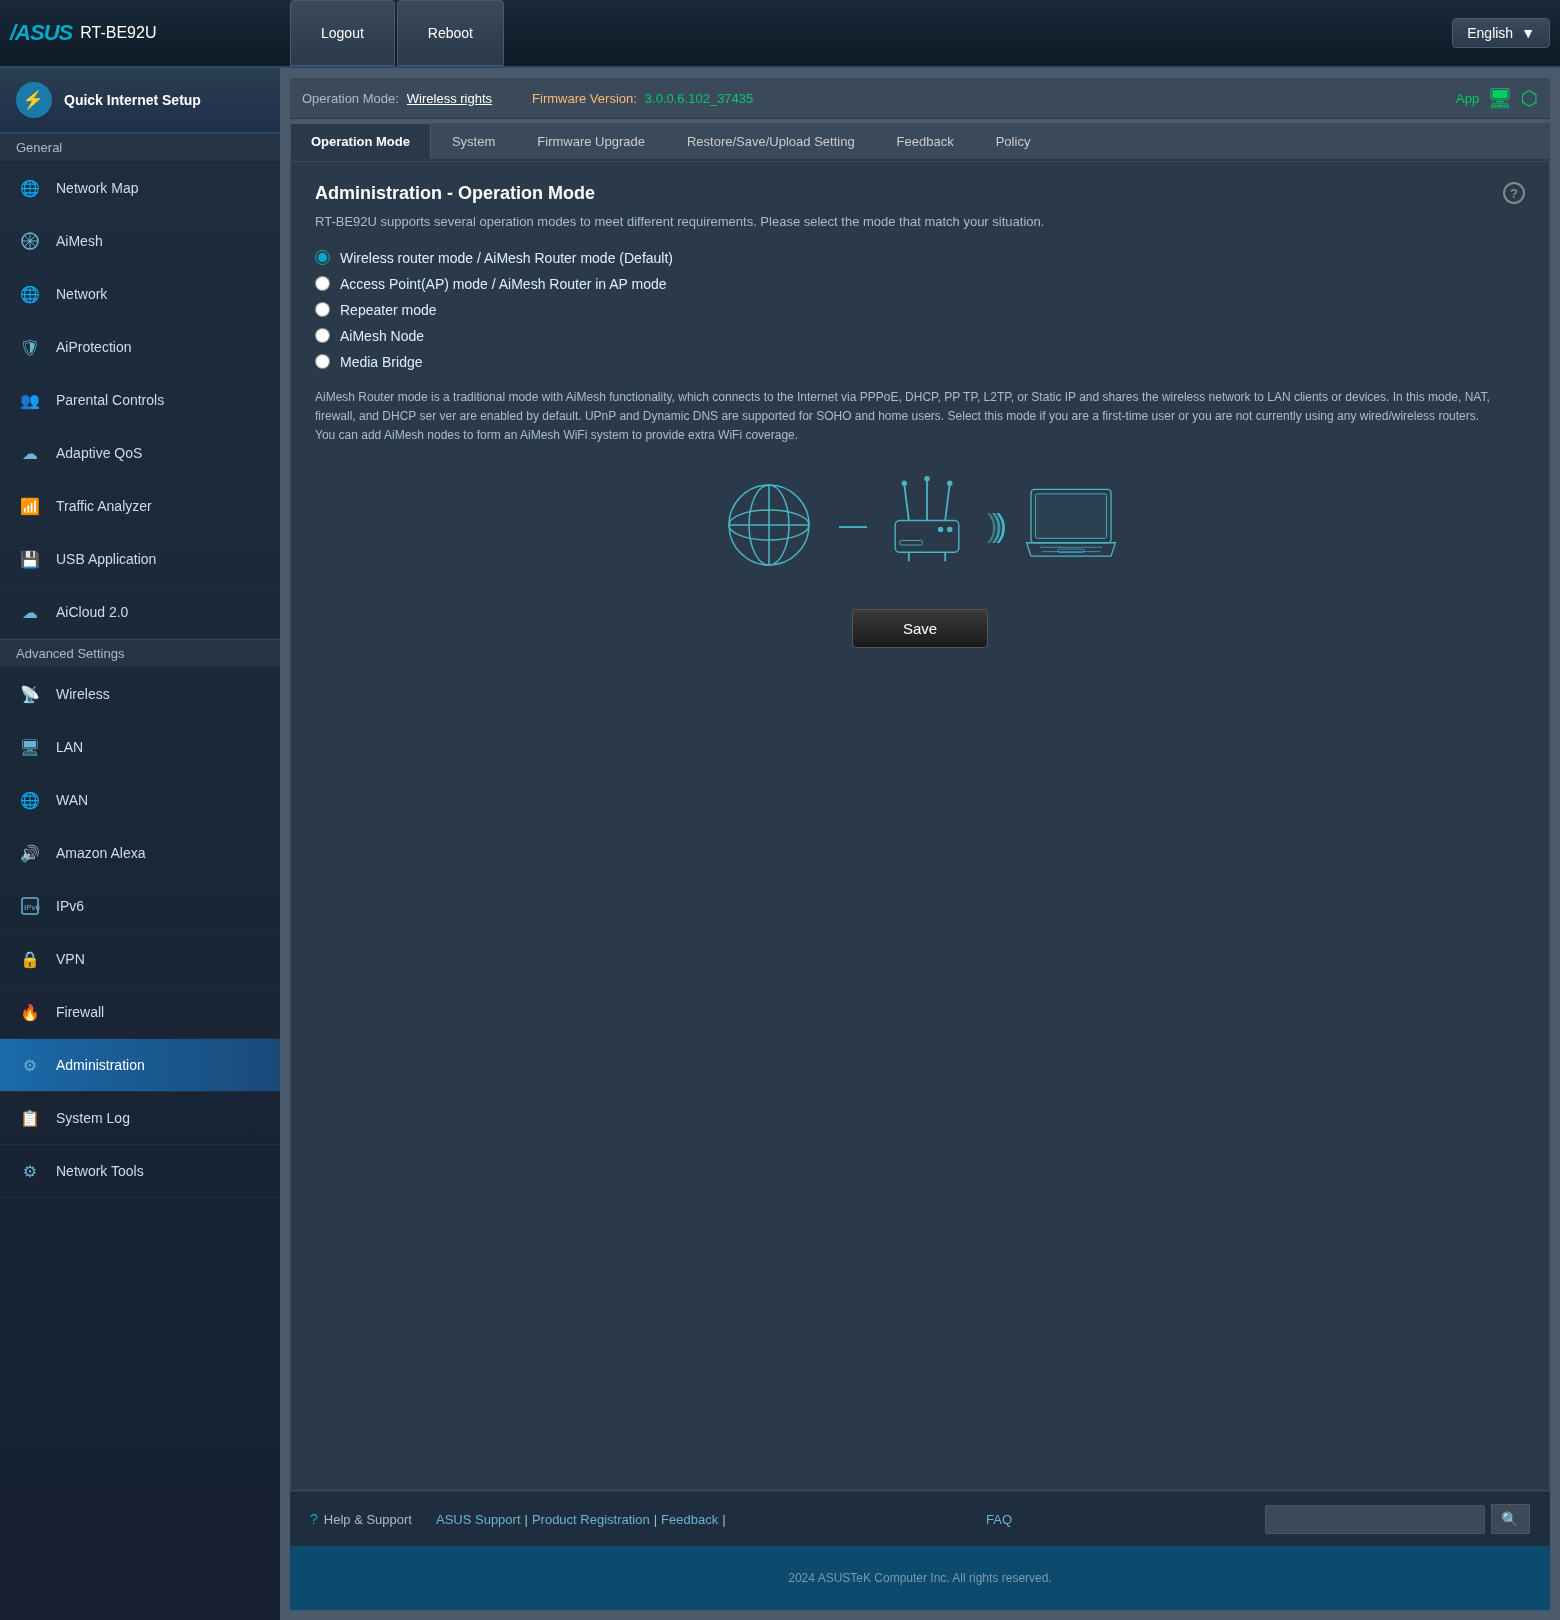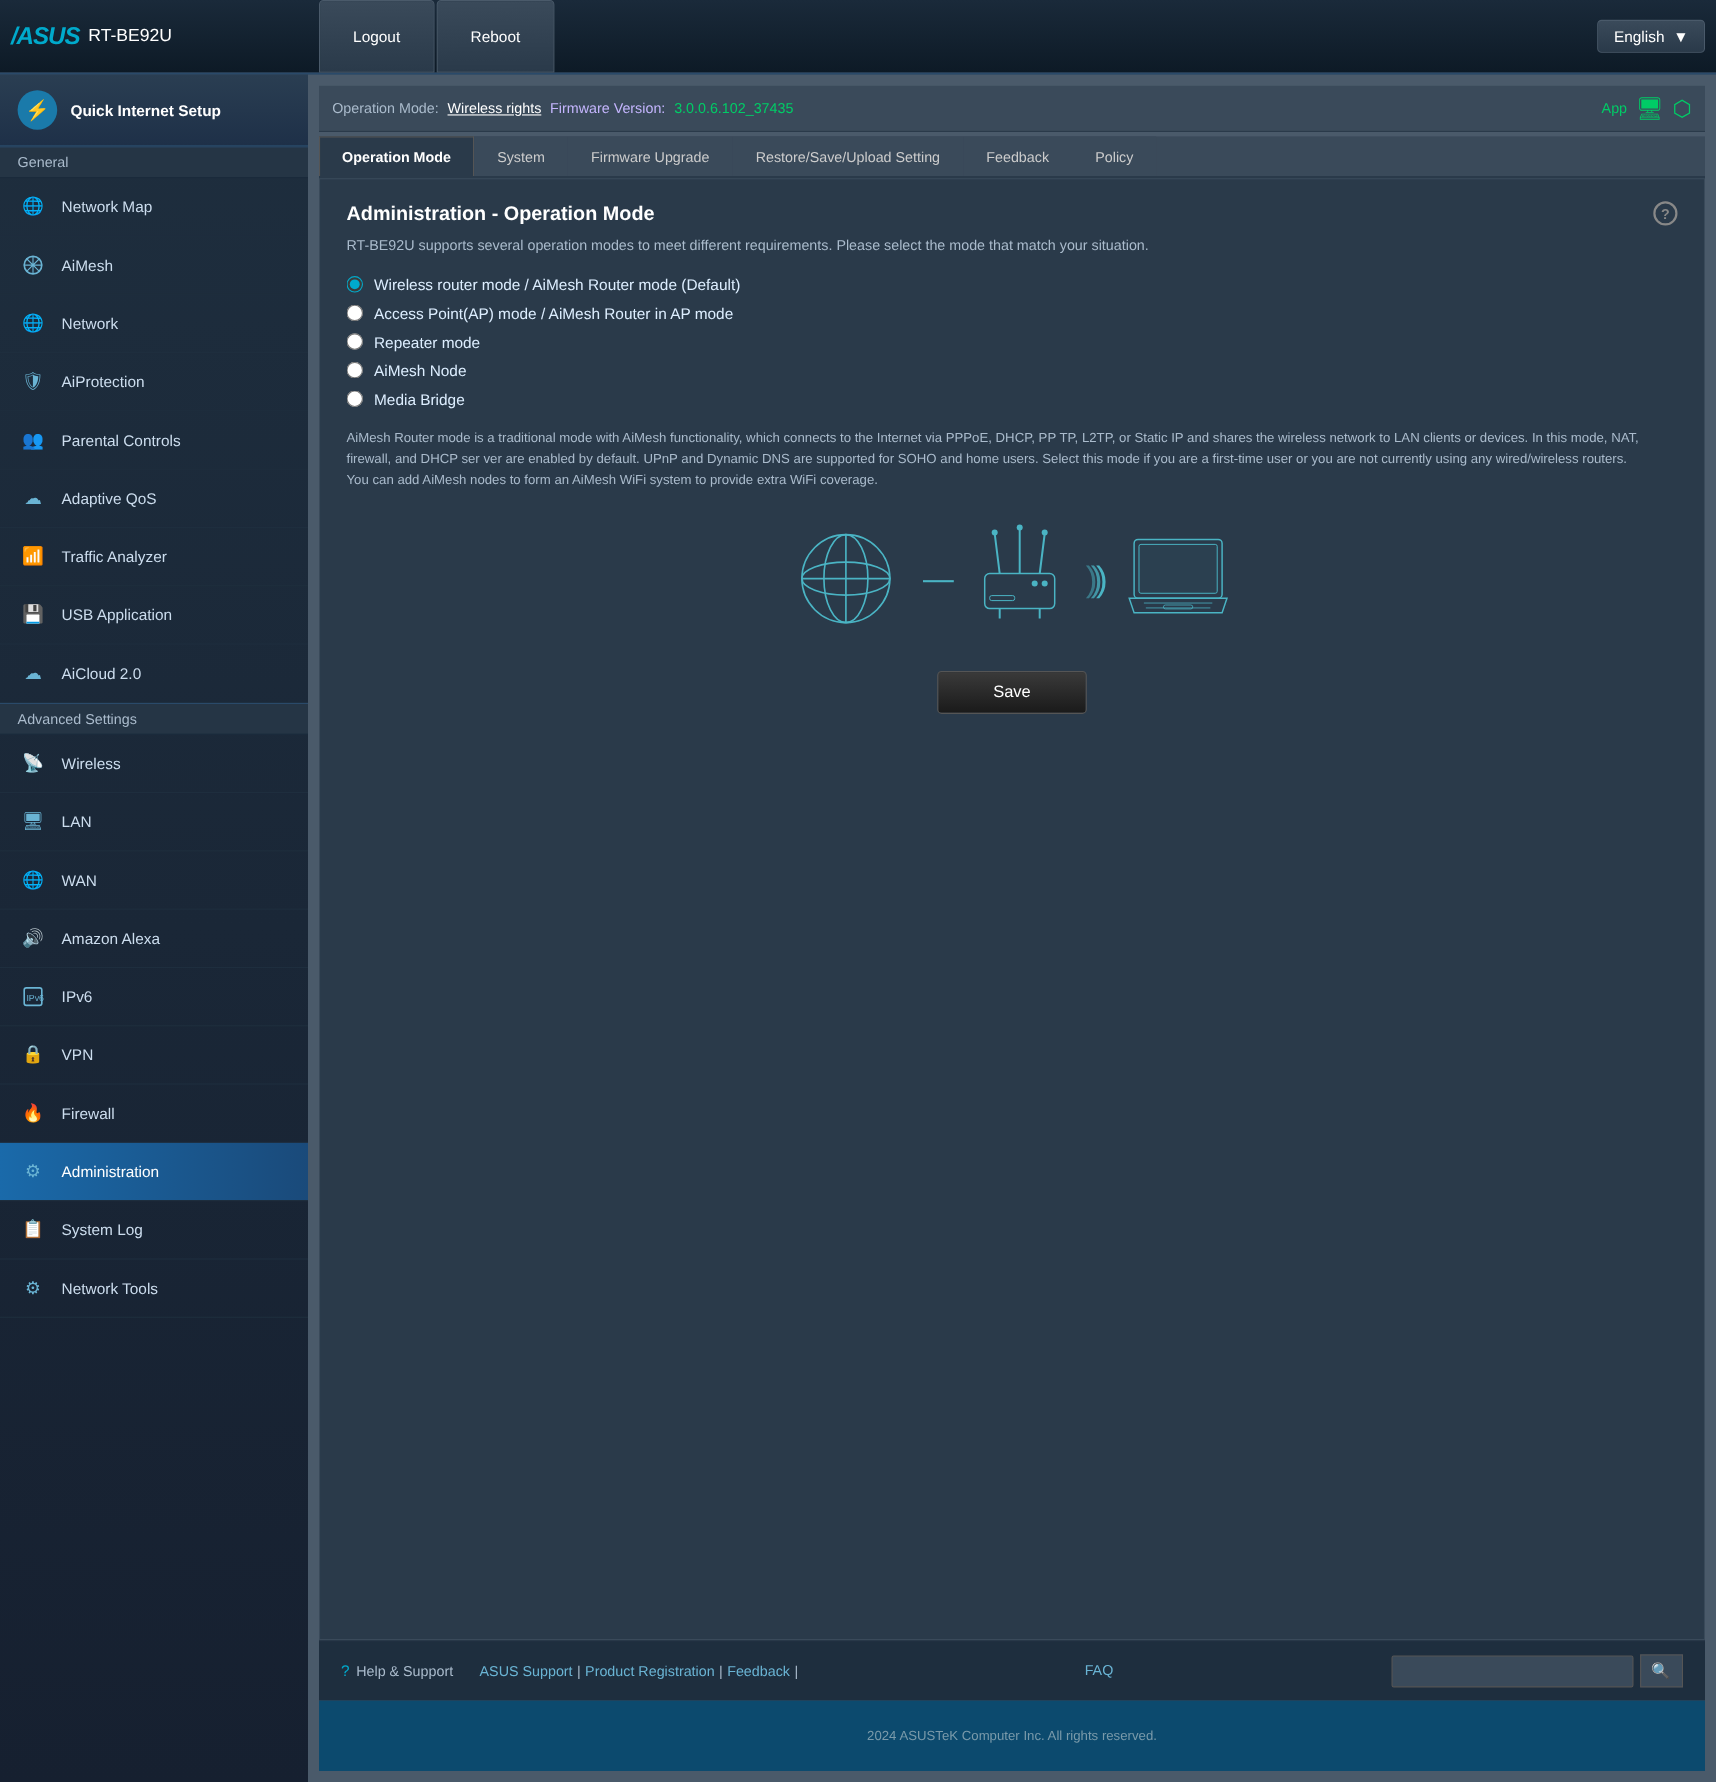--- a/index.html
+++ b/index.html
@@ -157,21 +157,21 @@
       display: flex;
       align-items: center;
       padding: 8px 12px;
       background: #3a4a5a;
       border-bottom: 1px solid #2a3a4a;
       gap: 8px;
       margin-bottom: 4px;
     }
     .status-label { color: #aabbcc; font-size: 13px; }
     .status-link { color: #fff; text-decoration: underline; font-size: 13px; }
-    .fw-label { color: #c4b5fd; font-size: 13px; }
+    .fw-label { color: #fdba74; font-size: 13px; margin-left: 32px; }
     .fw-link { color: #00cc66; text-decoration: none; font-size: 13px; font-weight: normal; }
     .status-icons { margin-left: auto; display: flex; gap: 8px; align-items: center; color: #00cc66; font-size: 20px; }
     .app-label { color: #00cc66; font-size: 13px; }
 
     
     .tabs {
       display: flex;
       background: #3a4a5a;
       border-bottom: 2px solid #2a3a4a;
       margin-bottom: 0;

